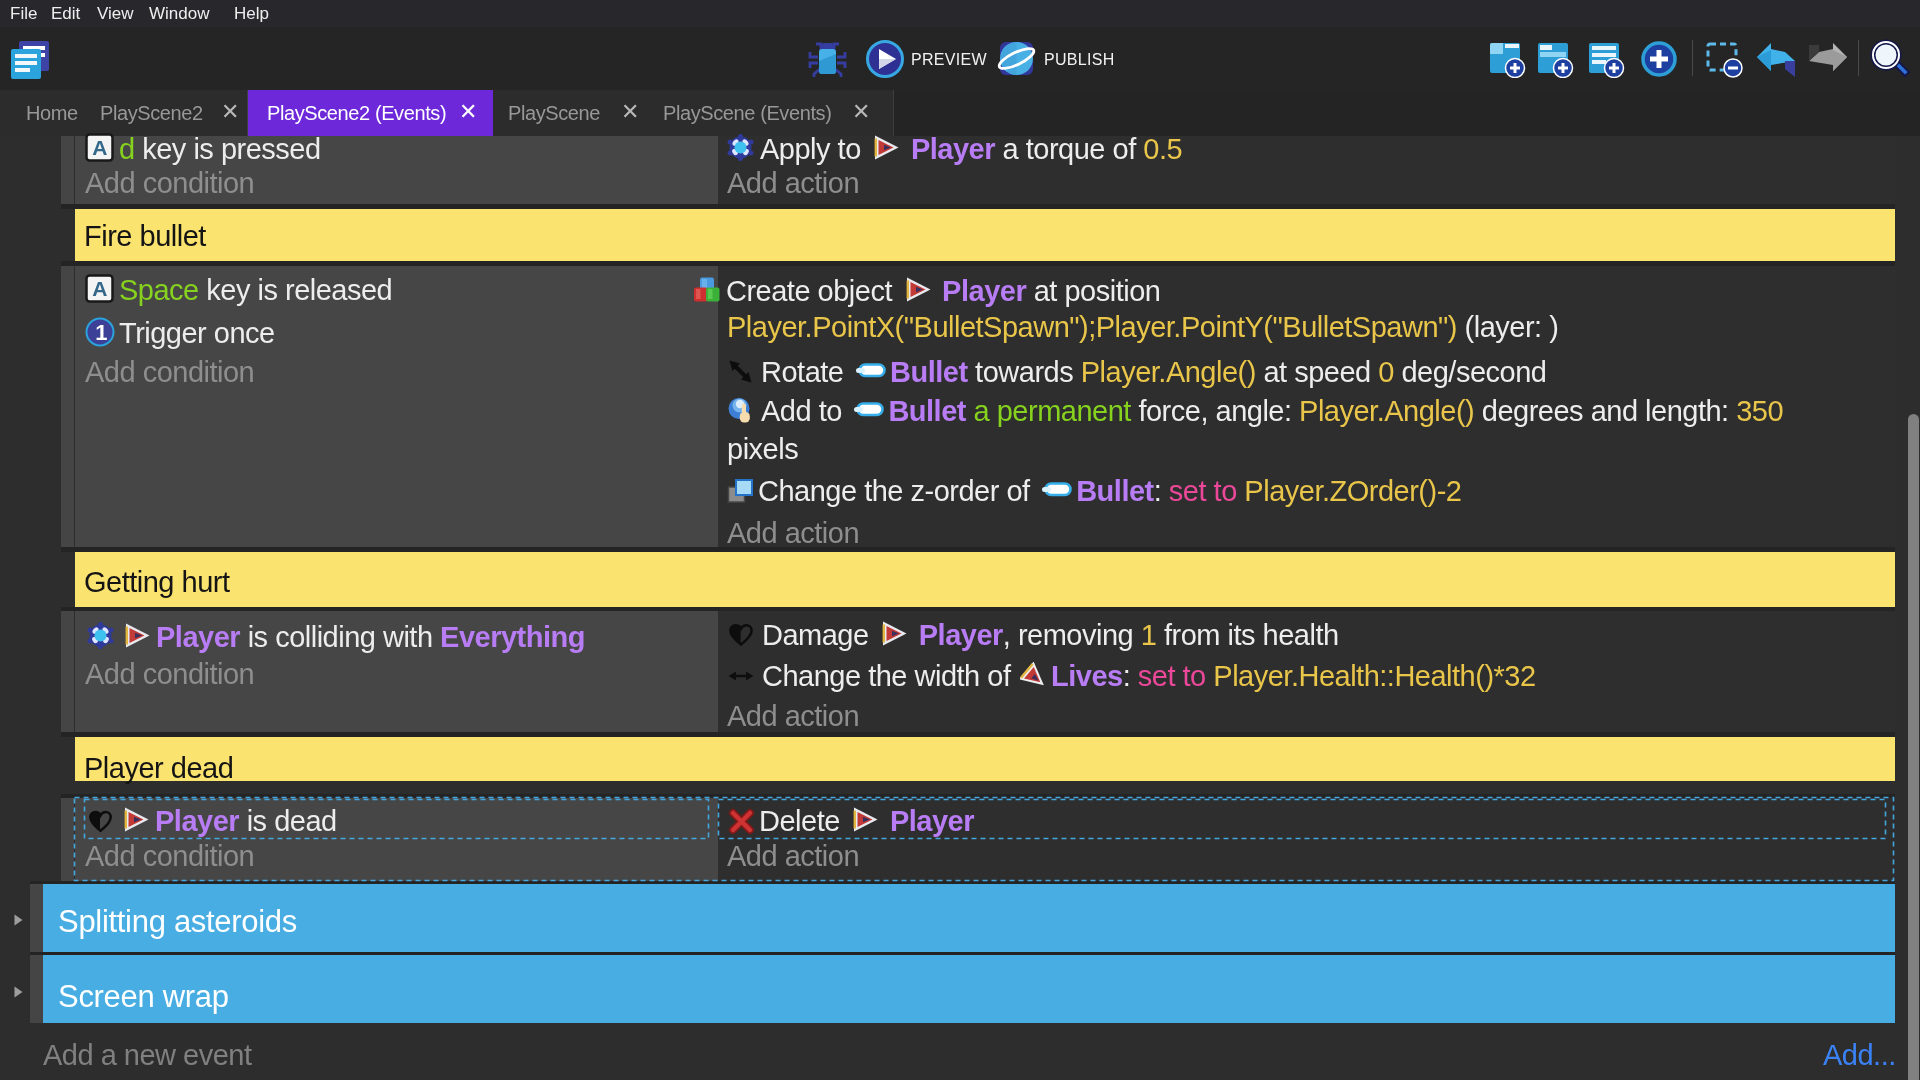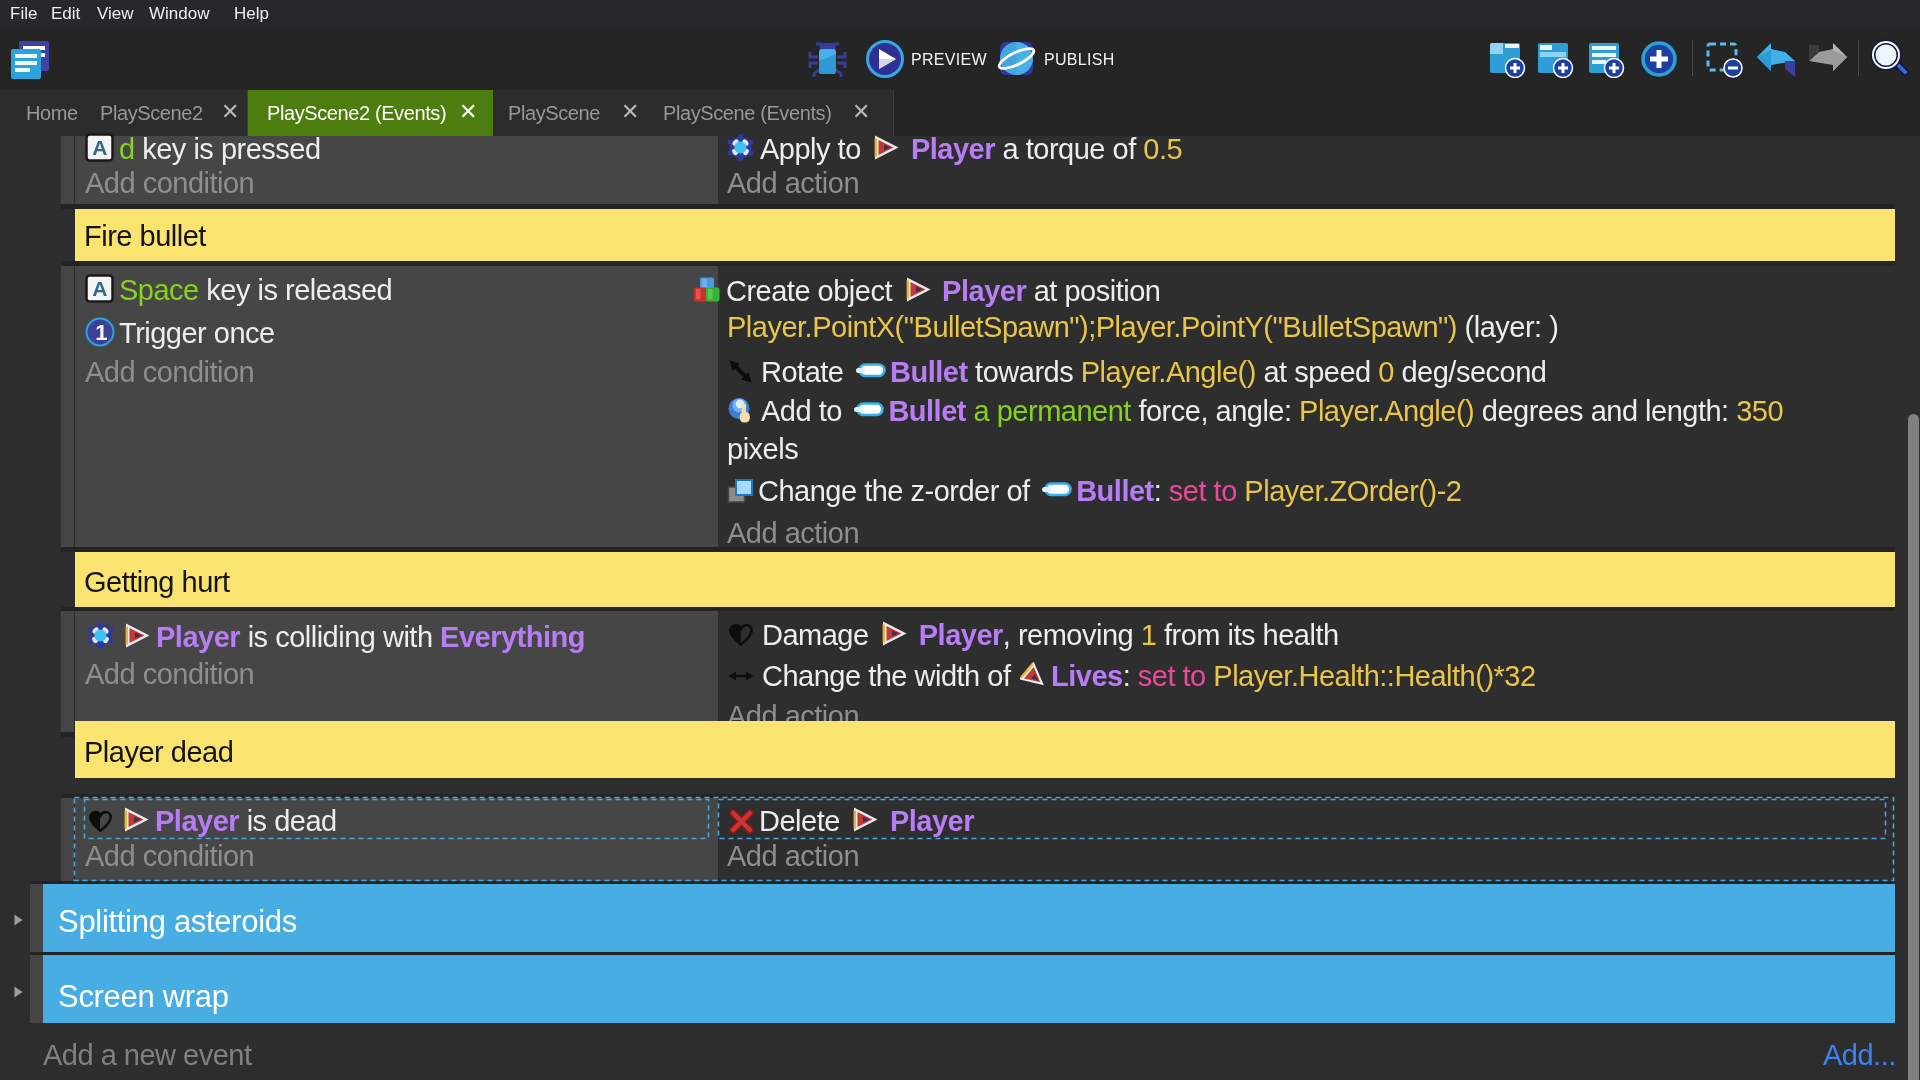--- a/index.html
+++ b/index.html
@@ -150,21 +150,21 @@
 <div id="tabbar">
   <div class="tab" style="left:0; width:83px; background:#2c2c2c;">
       <span class="lbl" style="left:26px;">Home</span>
     </div>
   <div class="tabdiv" style="left:83px;"></div>
   <div class="tab" style="left:83px; width:164px; background:#2c2c2c;">
       <span class="lbl" style="left:17px;">PlayScene2</span>
       <span class="x" style="left:138px;">✕</span>
     </div>
   <div class="tabdiv" style="left:247px;"></div>
-  <div class="tab" style="left:248px; width:279px; background:#4d7c0f;">
+  <div class="tab" style="left:248px; width:279px; background:#6d28d9;">
       <span class="lbl" style="left:19px; color:#ffffff;">PlayScene2 (Events)</span>
       <span class="x" style="left:211px; color:#ffffff;">✕</span>
     </div>
   <div class="tab" style="left:493px; width:157px; background:#2c2c2c;">
       <span class="lbl" style="left:15px;">PlayScene</span>
       <span class="x" style="left:128px;">✕</span>
     </div>
   <div class="tabdiv" style="left:650px;"></div>
   <div class="tab" style="left:650px; width:243px; background:#2c2c2c;">
       <span class="lbl" style="left:13px;">PlayScene (Events)</span>
@@ -326,21 +326,21 @@
     </svg>Change the width of <svg class="ico" style="vertical-align:-5px; margin:0 2px;" width="29" height="29" viewBox="0 0 29 29">
       <g transform="rotate(40 13.5 14.5)">
         <polygon points="4,3 27,14.5 4,26" fill="#eef0f2"></polygon>
         <rect x="3.6" y="5.5" width="2.4" height="18" fill="#e3b63f"></rect>
         <polygon points="7.5,7 22.5,14.5 7.5,22" fill="#c23a36"></polygon>
         <polygon points="13,11.8 20,14.5 13,17.2" fill="#39305e"></polygon>
       </g>
     </svg><span class="obj">Lives</span>: <span class="lav">set to</span> <span class="yl">Player.Health::Health()*32</span></div>
 <div class="line ph" style="left:727px; top:699px;">Add action</div>
 
-<div class="comment" style="top:721px; height:57px;padding-left:29px;">
+<div class="comment" style="top:737px; height:44px;padding-left:29px;">
     <span style="top:15px;">Player dead</span>
   </div>
 
 <div class="gut" style="left:61px; top:798px; width:13px; height:83px;"></div>
 <div class="cond" style="top:798px; height:83px;"></div>
 <div class="act" style="top:798px; height:83px;"></div>
 <svg class="abs" style="left:0; top:794px;" width="1920" height="92" viewBox="0 0 1920 92">
   <g fill="none" stroke="#45a5dd" stroke-width="1.6" stroke-dasharray="5 4">
     <rect x="74.5" y="3.5" width="1819" height="83"></rect>
     <rect x="84.5" y="5.5" width="624" height="39"></rect>

